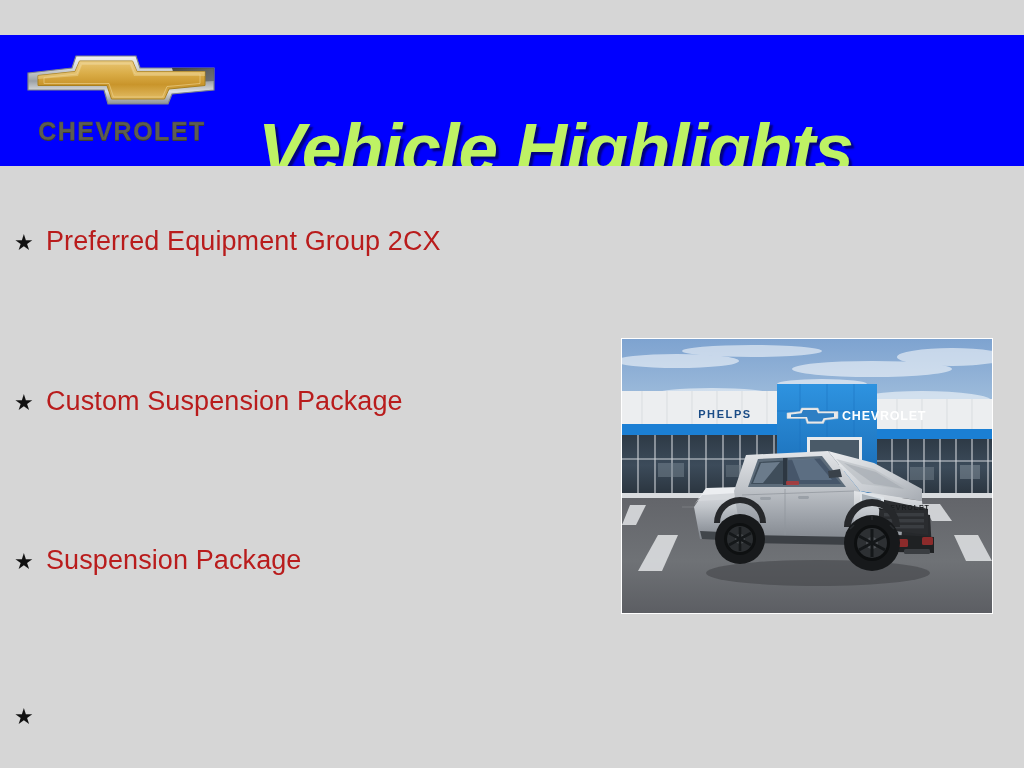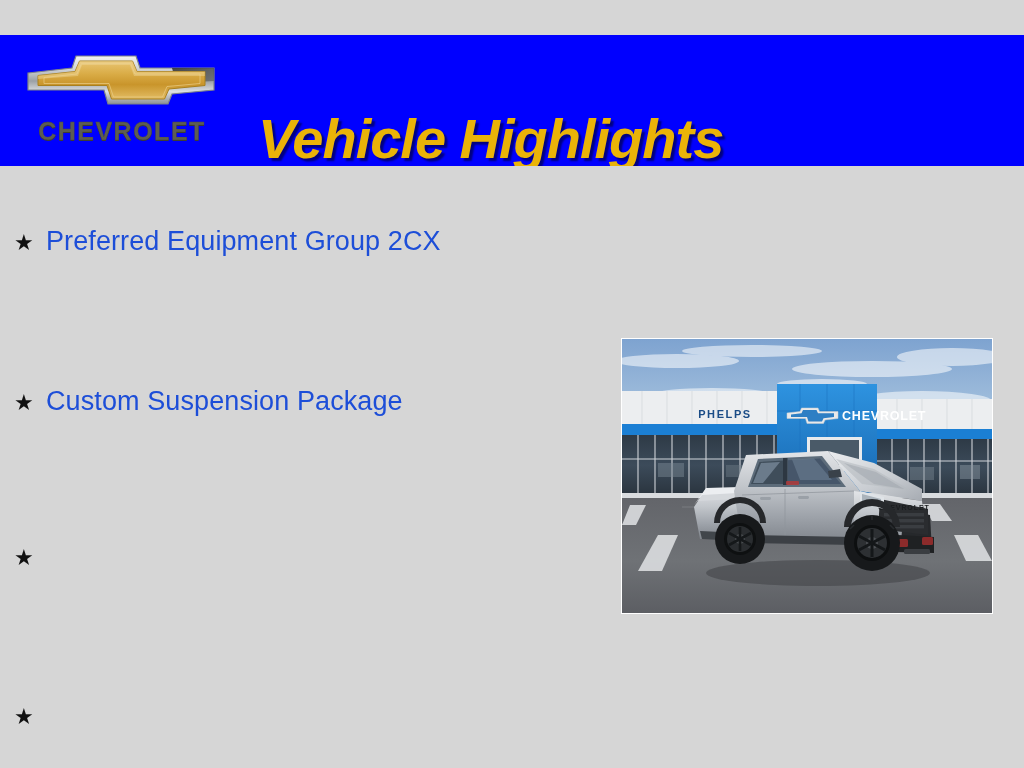--- a/index.html
+++ b/index.html
@@ -64,23 +64,23 @@
     position: absolute;
     left: 258px; top: 14px;
     width: 760px;
     height: 104px;
     display: flex;
     align-items: center;
     justify-content: flex-start;
     font-family: "Liberation Sans", sans-serif;
     font-style: italic;
     font-weight: bold;
-    font-size: 56px;
+    font-size: 71px;
     line-height: 1;
-    color: #eab308;
+    color: #bef264;
     text-shadow: 3px 3px 2px rgba(0,0,24,0.55);
     white-space: nowrap;
     letter-spacing: -1px;
   }
 
   
   .bullet-list {
     position: absolute;
     left: 0; top: 131px;
     width: 610px;
@@ -106,21 +106,21 @@
     font-size: 22px;
     line-height: 1;
     color: #111111;
     text-align: left;
   }
   .bullet-text {
     flex: 0 0 auto;
     font-family: "Liberation Sans", sans-serif;
     font-size: 27px;
     line-height: 1;
-    color: #1d4ed8;
+    color: #b91c1c;
     letter-spacing: 0.1px;
   }
 
   
   .photo-frame {
     position: absolute;
     left: 621px; top: 303px;
     width: 372px; height: 276px;
     background: #ffffff;
     padding: 1px;
@@ -188,20 +188,21 @@
       <span class="bullet-text">Preferred Equipment Group 2CX</span>
     </li>
 
     <li class="bullet-item">
       <span class="bullet-marker">★</span>
       <span class="bullet-text">Custom Suspension Package</span>
     </li>
 
     <li class="bullet-item">
       <span class="bullet-marker">★</span>
+      <span class="bullet-text">Suspension Package</span>
     </li>
 
     <li class="bullet-item">
       <span class="bullet-marker">★</span>
     </li>
   </ul>
 
   <div class="photo-frame">
     <div class="photo">
       <svg viewBox="0 0 370 274" xmlns="http://www.w3.org/2000/svg" preserveAspectRatio="none">

